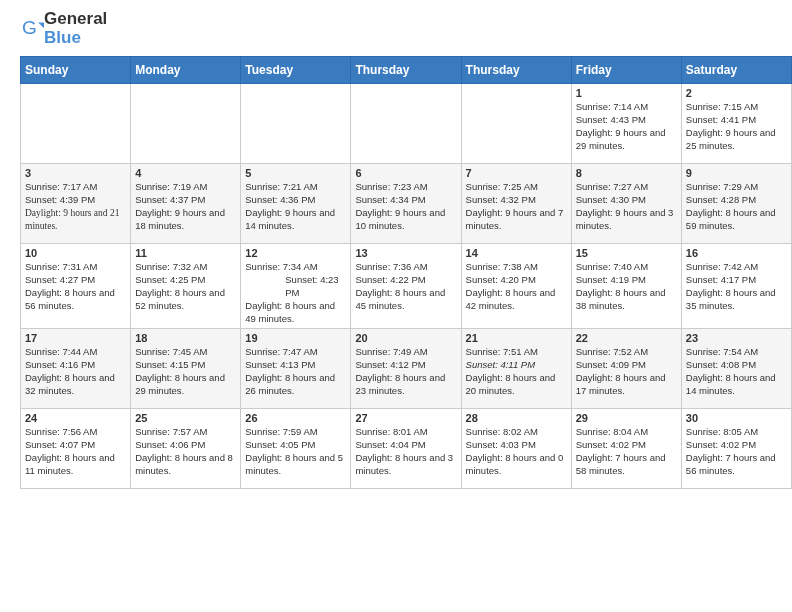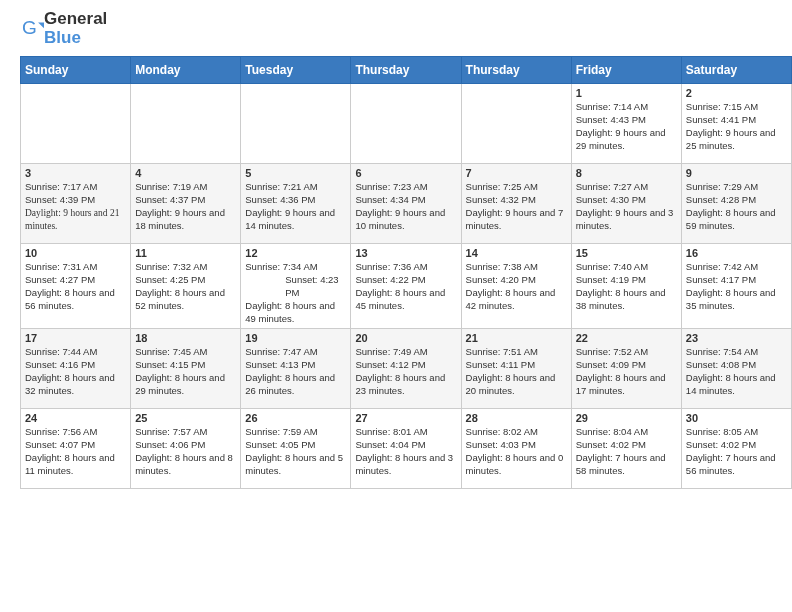--- a/index.html
+++ b/index.html
@@ -209,21 +209,21 @@
           </td>
           <td>
             <span class="day-num">20</span>
             <span style="display: block; line-height: 1.35;">Sunrise: 7:49 AM</span>
             <span style="display: block; line-height: 1.35;">Sunset: 4:12 PM</span>
             <span style="display: block; line-height: 1.35;">Daylight: 8 hours and 23 minutes.</span>
           </td>
           <td>
             <span class="day-num">21</span>
             <span style="display: block; line-height: 1.35;">Sunrise: 7:51 AM</span>
-            <span style="display: block; line-height: 1.35;">Sunset: 4:11 PM</span>
+            <span style="display: block; line-height: 1.35; font-style: italic;">Sunset: 4:11 PM</span>
             <span style="display: block; line-height: 1.35;">Daylight: 8 hours and 20 minutes.</span>
           </td>
           <td>
             <span class="day-num">22</span>
             <span style="display: block; line-height: 1.35;">Sunrise: 7:52 AM</span>
             <span style="display: block; line-height: 1.35;">Sunset: 4:09 PM</span>
             <span style="display: block; line-height: 1.35;">Daylight: 8 hours and 17 minutes.</span>
           </td>
           <td>
             <span class="day-num">23</span>

